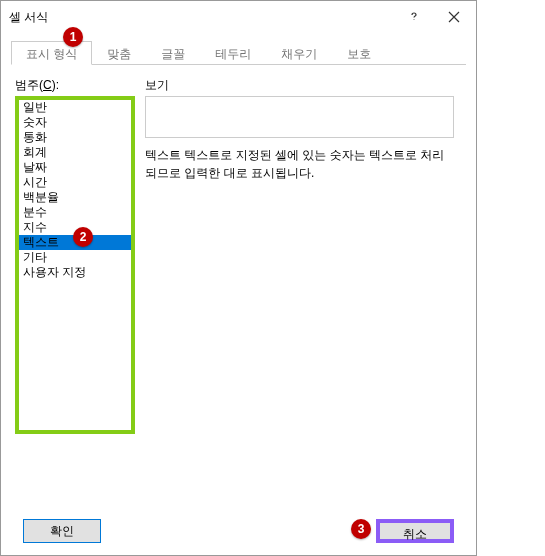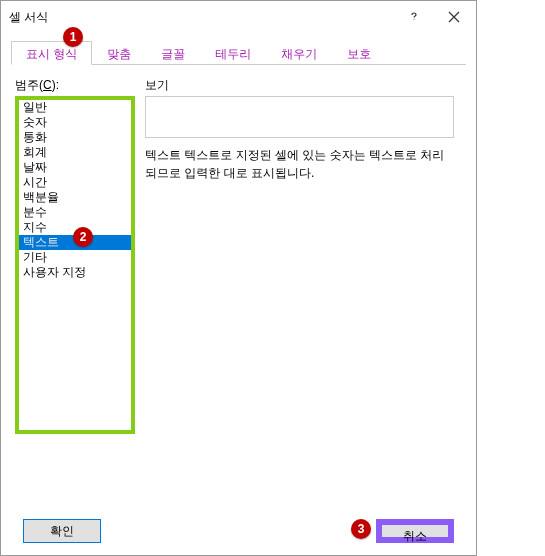--- a/index.html
+++ b/index.html
@@ -54,21 +54,21 @@
     }
     .tabs {
       display: flex;
       height: 24px;
       margin: 8px 10px 0 10px;
       border-bottom: 1px solid #ccc;
       position: relative;
     }
     .tab {
       padding: 4px 14px;
-      color: #a21caf;
+      color: #737373;
       border: 1px solid transparent;
       border-bottom: none;
       cursor: default;
       position: relative;
       top: 0;
     }
     .tab.active {
       border: 1px solid #ccc;
       border-bottom: 1px solid #fff;
       background: #fff;
@@ -108,21 +108,21 @@
       border: 1px solid #f0f0f0;
     }
     .listbox-item {
       padding: 0px 4px;
       line-height: 15px;
       cursor: default;
       color: #000;
     }
     .listbox-item.selected {
       background: #0078d7;
-      color: #e5e5e5;
+      color: #000000;
     }
     .right-col {
       flex: 1;
       display: flex;
       flex-direction: column;
     }
     .preview-label {
       margin-top: 0;
       margin-bottom: 2px;
     }
@@ -138,21 +138,21 @@
     }
     .footer {
       display: flex;
       justify-content: space-between;
       gap: 24px;
       padding: 12px 22px;
     }
     .btn {
       min-width: 78px;
       height: 24px;
-      border: 6px solid #8b5cf6;
+      border: 4px solid #8b5cf6;
       background: #e1e1e1;
       text-align: center;
       line-height: 22px;
       cursor: default;
     }
     .btn.primary {
       border: 1px solid #0078d7;
     }
     .badge {
       position: absolute;

